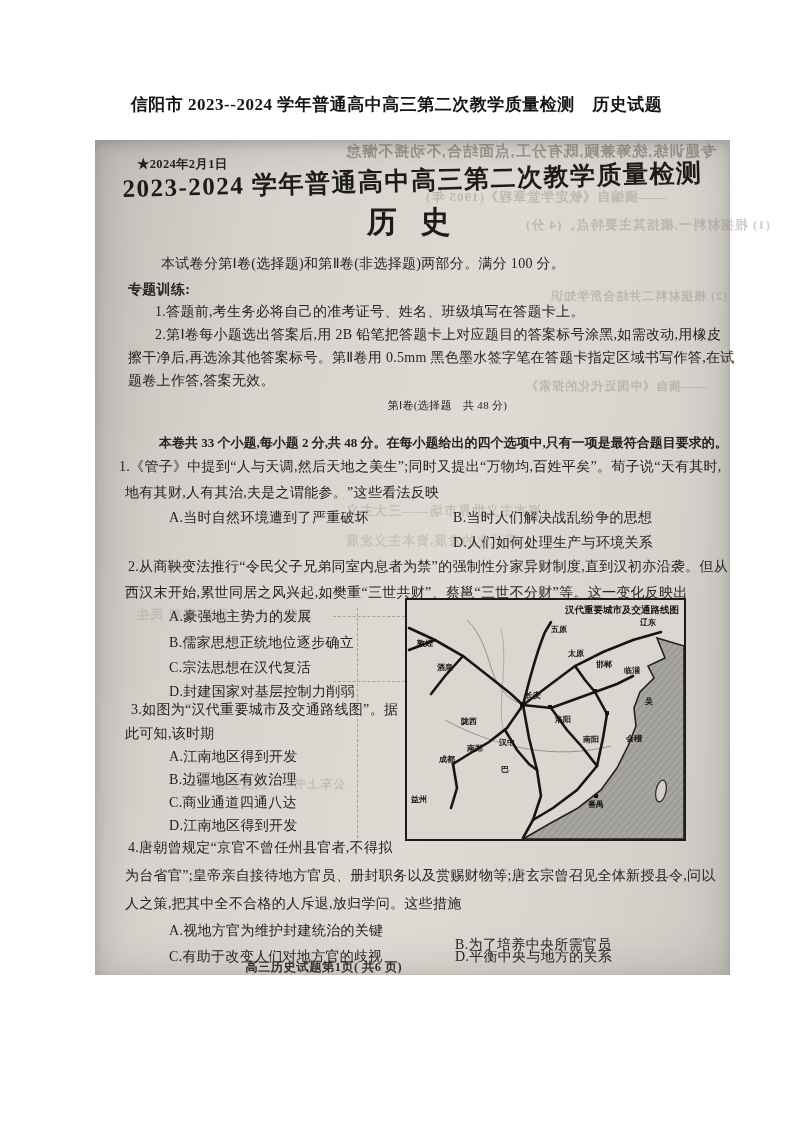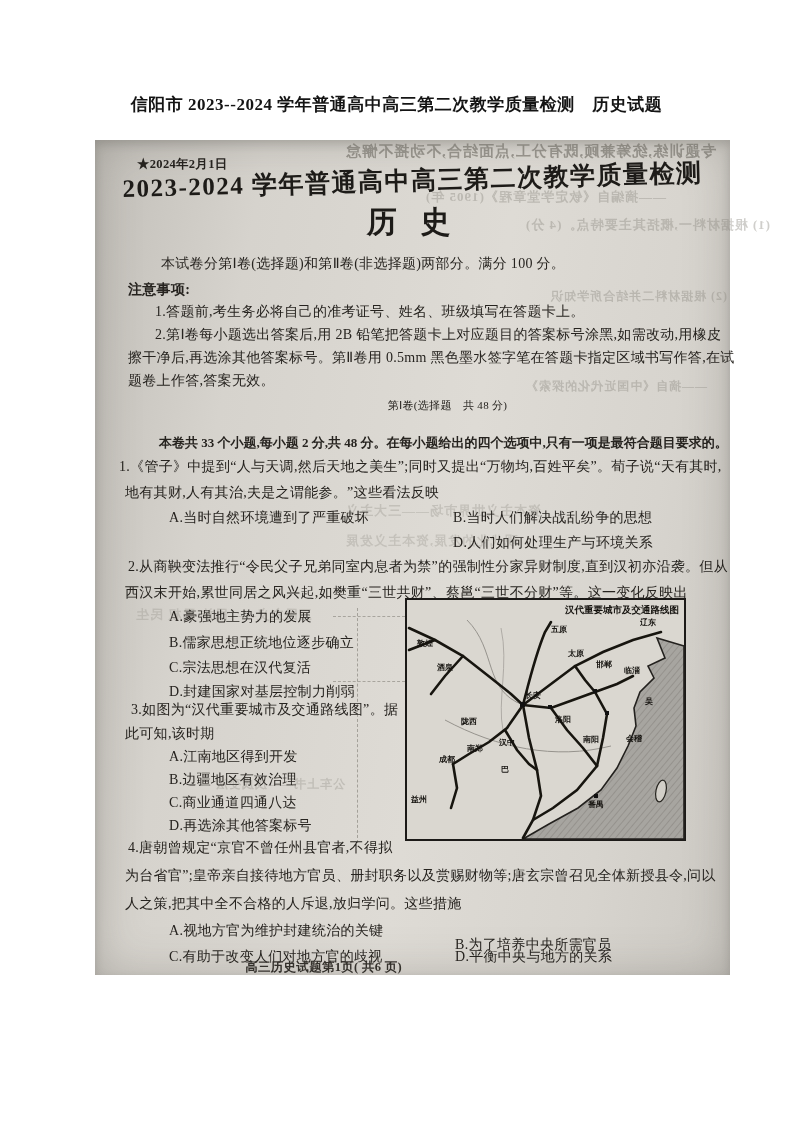--- a/index.html
+++ b/index.html
@@ -121,21 +121,21 @@
 
   <div class="crease-v"></div>
   <div class="crease-h1"></div>
   <div class="crease-h2"></div>
 
   <div class="line date-mark">★2024年2月1日</div>
   <div class="line exam-title">2023-2024 学年普通高中高三第二次教学质量检测</div>
   <div class="line exam-subject">历 史</div>
 
   <div class="line intro">本试卷分第Ⅰ卷(选择题)和第Ⅱ卷(非选择题)两部分。满分 100 分。</div>
-  <div class="line notice-h">注意事项:</div>
+  <div class="line notice-h">专题训练:</div>
   <div class="line n1">1.答题前,考生务必将自己的准考证号、姓名、班级填写在答题卡上。</div>
   <div class="line n2a">2.第Ⅰ卷每小题选出答案后,用 2B 铅笔把答题卡上对应题目的答案标号涂黑,如需改动,用橡皮</div>
   <div class="line n2b">擦干净后,再选涂其他答案标号。第Ⅱ卷用 0.5mm 黑色墨水签字笔在答题卡指定区域书写作答,在试</div>
   <div class="line n2c">题卷上作答,答案无效。</div>
 
   <div class="line sec1">第Ⅰ卷(选择题　共 48 分)</div>
   <div class="line sec1note">本卷共 33 个小题,每小题 2 分,共 48 分。在每小题给出的四个选项中,只有一项是最符合题目要求的。</div>
 
   <div class="line q1l1">1.《管子》中提到“人与天调,然后天地之美生”;同时又提出“万物均,百姓平矣”。荀子说“天有其时,</div>
   <div class="line q1l2">地有其财,人有其治,夫是之谓能参。”这些看法反映</div>
@@ -148,21 +148,21 @@
   <div class="line q2a">A.豪强地主势力的发展</div>
   <div class="line q2b">B.儒家思想正统地位逐步确立</div>
   <div class="line q2c">C.宗法思想在汉代复活</div>
   <div class="line q2d">D.封建国家对基层控制力削弱</div>
 
   <div class="line q3l1">3.如图为“汉代重要城市及交通路线图”。据</div>
   <div class="line q3l2">此可知,该时期</div>
   <div class="line q3a">A.江南地区得到开发</div>
   <div class="line q3b">B.边疆地区有效治理</div>
   <div class="line q3c">C.商业通道四通八达</div>
-  <div class="line q3d">D.再选涂其他答案标号</div>
+  <div class="line q3d">D.江南地区得到开发</div>
 
   <svg class="map-figure" viewBox="0 0 281 243" xmlns="http://www.w3.org/2000/svg">
     <defs>
       <pattern id="seahatch" width="5" height="5" patternUnits="userSpaceOnUse" patternTransform="rotate(40)">
         <rect width="5" height="5" fill="#a7a5a0"></rect>
         <line x1="0" y1="0" x2="0" y2="5" stroke="#93908b" stroke-width="1.8"></line>
       </pattern>
     </defs>
 
     <rect x="1" y="1" width="279" height="241" fill="#dad7d0" stroke="#1c1a18" stroke-width="2"></rect>

